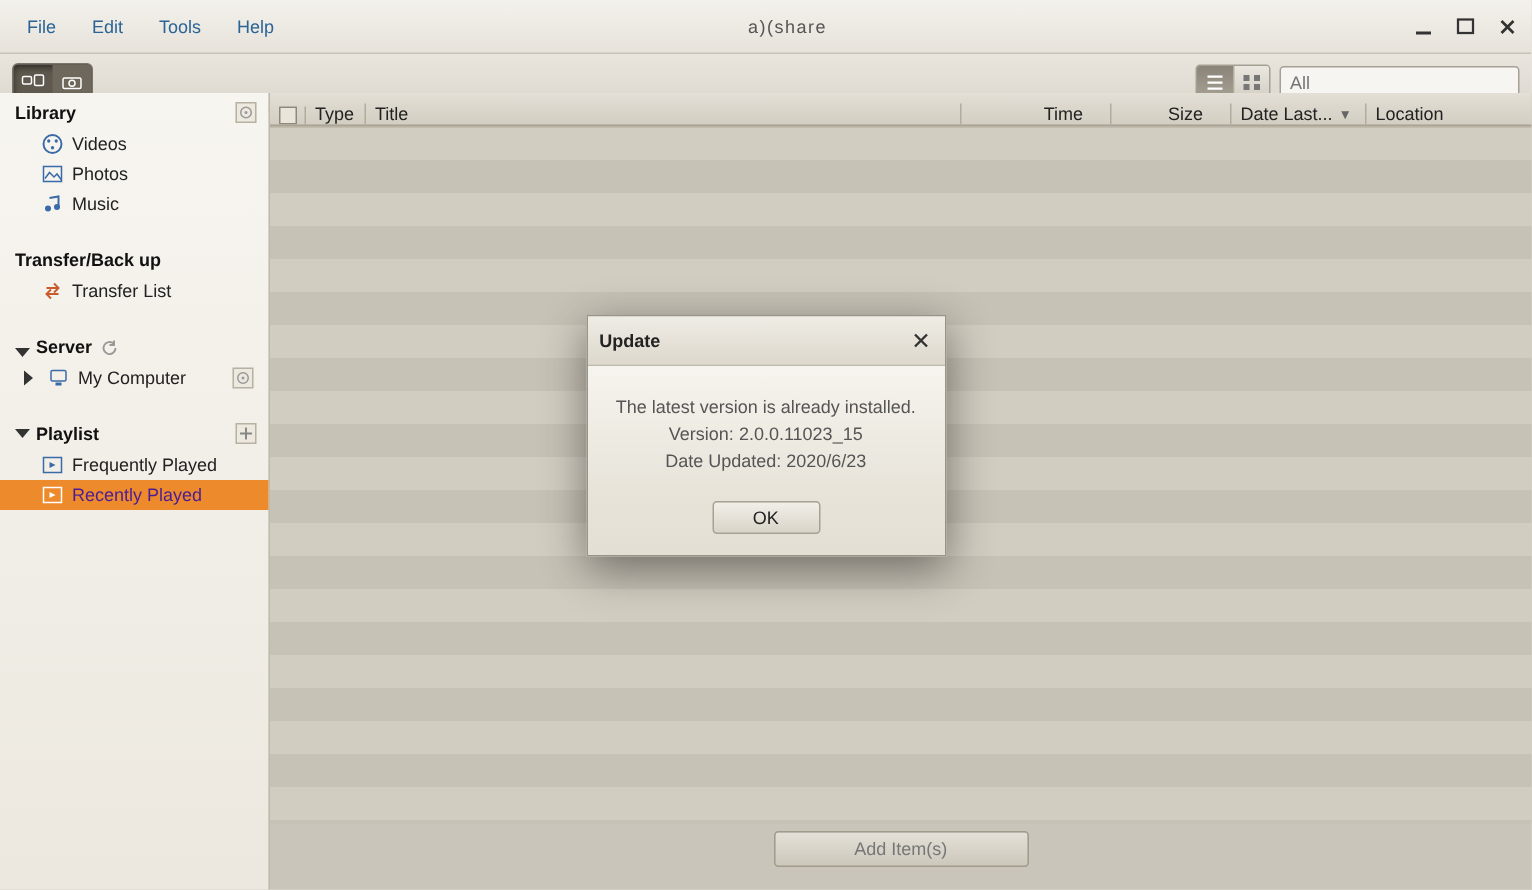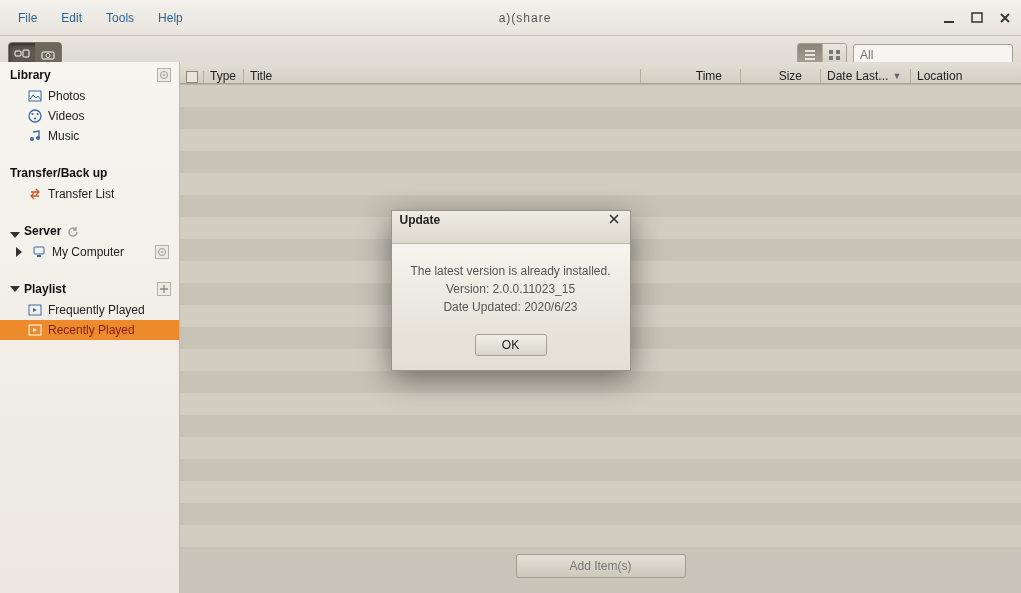--- a/index.html
+++ b/index.html
@@ -31,21 +31,21 @@
     background:#f6f5f1; display:flex; align-items:center; padding:0 4px;}
   .searchbox input{ border:none; background:transparent; outline:none; flex:1; font-size:12px; color:#0f172a;}
   .main { position:absolute; top:62px; left:0; right:0; bottom:0; display:flex;}
   .sidebar { width:180px; background:linear-gradient(#f7f5f0,#ece8df); border-right:1px solid #bfb9ab;
     display:flex; flex-direction:column; font-size:12px;}
   .sb-group-head { display:flex; align-items:center; justify-content:space-between;
     padding:6px 8px 4px 10px; font-weight:bold; color:#111;}
   .sb-gear{ width:14px; height:14px; border:1px solid #b7b1a3; display:flex; align-items:center;
     justify-content:center; background:#eee9df; font-size:10px; color:#888;}
   .sb-item, .sb-subitem { display:flex; align-items:center; gap:6px; padding:3px 8px 3px 28px; cursor:default;}
-  .sb-item.selected{ background:#ed8a2b; color:#7f1d1d;}
+  .sb-item.selected{ background:#ed8a2b; color:#4c1d95;}
   .sb-section-spacer{height:14px;}
   .tri{ display:inline-block; width:0;height:0;border-left:5px solid transparent;border-right:5px solid transparent;
     border-top:6px solid #333; margin-right:4px;}
   .tri.right{border-top:5px solid transparent;border-bottom:5px solid transparent;border-left:6px solid #333;border-right:none;}
   .sb-refresh{ margin-left:6px; color:#888;}
   .sb-plus{ width:14px; height:14px; border:1px solid #b7b1a3; display:flex; align-items:center;
     justify-content:center; background:#eee9df; font-size:11px; color:#777;}
   .content { flex:1; display:flex; flex-direction:column; background:#cac5ba;}
   .col-head { height:22px; display:flex; background:linear-gradient(#e3dfd6,#d3cec2);
     border-bottom:1px solid #a9a394;align-items:flex-end;}
@@ -64,21 +64,21 @@
   .footer{ height:44px;  display:flex; justify-content:center;
     align-items:flex-start; padding-top:5px;}
   .add-btn{ width:170px; height:24px; border:1px solid #a29b8c; border-radius:3px;
     background:linear-gradient(#e4e0d7,#cdc8bc); color:#777; text-align:center; line-height:22px;}
   .checkbox{width:12px;height:12px;border:1px solid #8e887a;background:#e9e5db;}
   
   .overlay{ position:absolute; inset:0; display:flex; align-items:flex-start; justify-content:center;}
   .dialog{ margin-top:210px; width:240px; border:1px solid #999488; background:#f4f2ec;
     box-shadow:0 8px 28px rgba(0,0,0,.45); font-size:12px;}
   .dlg-title{ height:26px; background:linear-gradient(#efece5,#ddd8cc); border-bottom:1px solid #bfb9ab;
-    display:flex; align-items:flex-end; padding:16px 8px; font-weight:bold; color:#222;}
+    display:flex; align-items:center; padding:16px 8px; font-weight:bold; color:#222;}
   .dlg-close{ margin-left:auto; width:16px; height:16px; display:flex; align-items:center; justify-content:center;}
   .dlg-body{ padding:18px 10px 14px; text-align:center; color:#555; line-height:1.5;
     background:linear-gradient(#f6f4ee,#e7e3d9);}
   .dlg-actions{ padding:4px 0 14px; text-align:center; background:linear-gradient(#e7e3d9,#e3dfd4);}
   .dlg-ok{ width:72px; height:22px; border:1px solid #a7a194; border-radius:3px;
     background:linear-gradient(#f2efe8,#d9d4c8); display:inline-flex; align-items:center; justify-content:center;}
   svg{display:block;}
 </style>
 </head>
 <body>
@@ -155,33 +155,33 @@
       <span>Library</span>
       <span class="sb-gear">
         <svg width="10" height="10">
             <circle cx="5" cy="5" r="3.5" fill="none" stroke="#999"></circle>
             <circle cx="5" cy="5" r="1" fill="#999"></circle>
           </svg>
       </span>
     </div>
     <div class="sb-item">
       <svg width="14" height="14">
-          <rect x="1" y="2" width="12" height="10" fill="none" stroke="#3a6aa7"></rect>
-          <path d="M2 10 L5 6 L8 9 L10 7 L13 11" fill="none" stroke="#3a6aa7"></path>
-        </svg>
-      <span>Photos</span>
-    </div>
-    <div class="sb-item">
-      <svg width="14" height="14">
           <circle cx="7" cy="7" r="6" fill="none" stroke="#3a6aa7" stroke-width="1.3"></circle>
           <circle cx="4.5" cy="5" r="1.1" fill="#3a6aa7"></circle>
           <circle cx="9.5" cy="5" r="1.1" fill="#3a6aa7"></circle>
           <circle cx="7" cy="9.5" r="1.1" fill="#3a6aa7"></circle>
         </svg>
       <span>Videos</span>
+    </div>
+    <div class="sb-item">
+      <svg width="14" height="14">
+          <rect x="1" y="2" width="12" height="10" fill="none" stroke="#3a6aa7"></rect>
+          <path d="M2 10 L5 6 L8 9 L10 7 L13 11" fill="none" stroke="#3a6aa7"></path>
+        </svg>
+      <span>Photos</span>
     </div>
     <div class="sb-item">
       <svg width="14" height="14">
           <path d="M5 3 L11 2 V9" fill="none" stroke="#3a6aa7" stroke-width="1.3"></path>
           <circle cx="4" cy="10" r="2" fill="#3a6aa7"></circle>
           <circle cx="10" cy="9" r="2" fill="#3a6aa7"></circle>
         </svg>
       <span>Music</span>
     </div>
 

